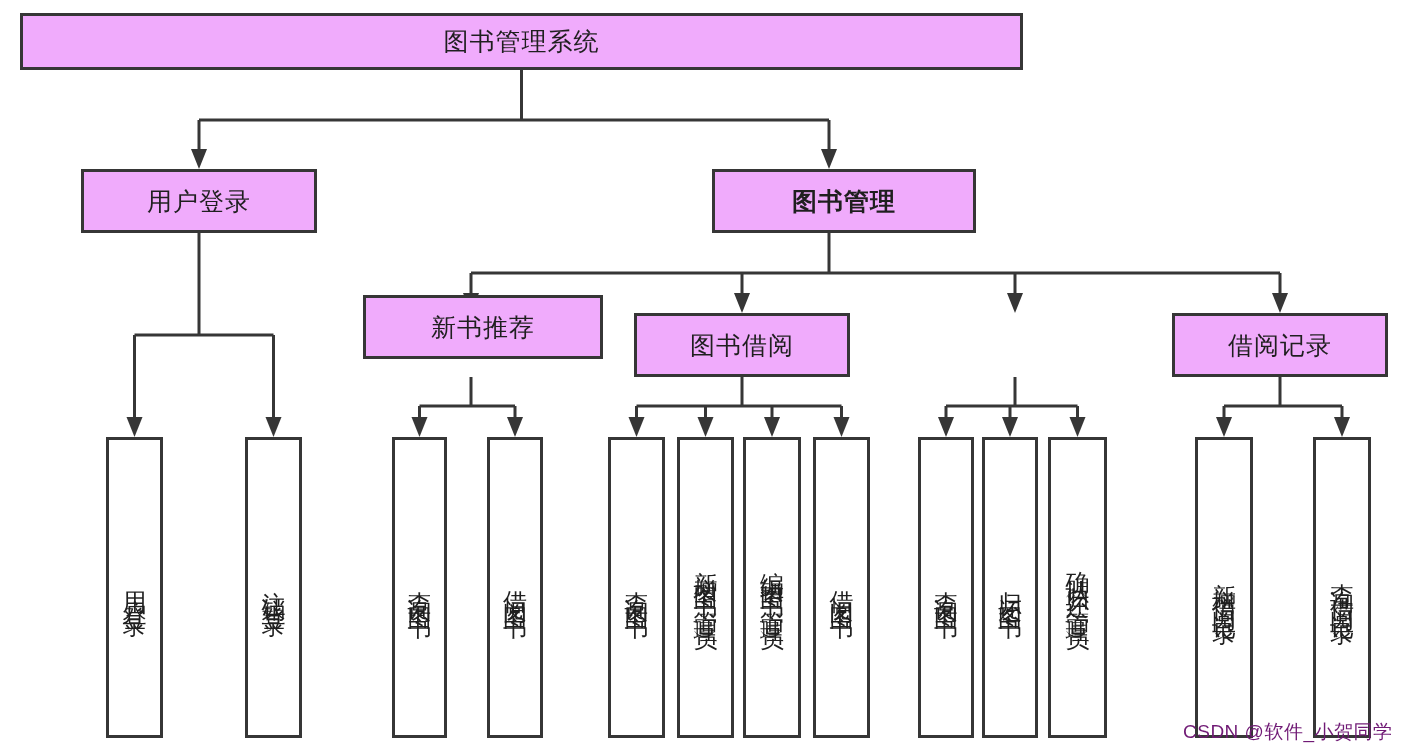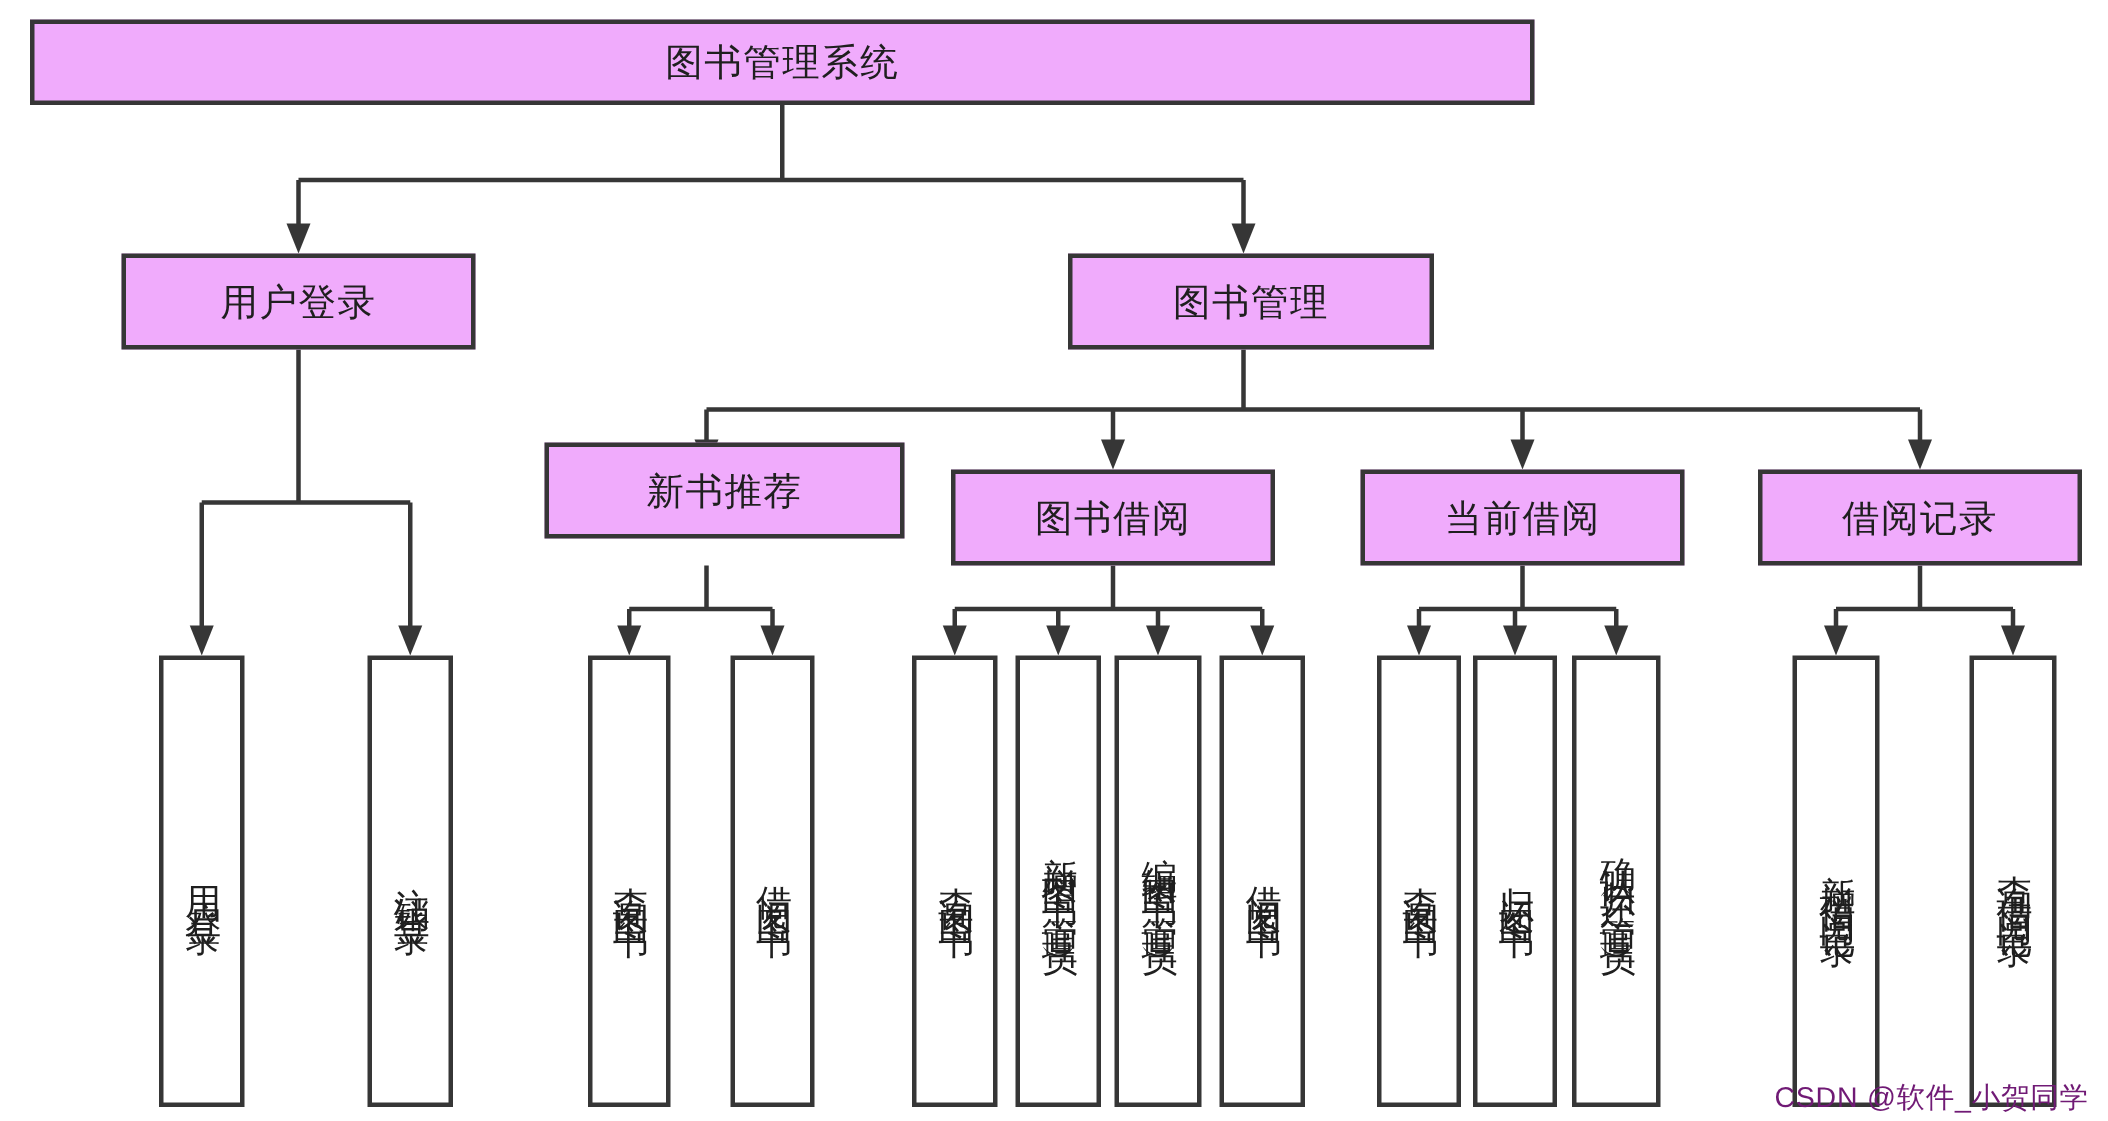--- a/index.html
+++ b/index.html
@@ -88,25 +88,24 @@
       <path d="M1002 417 L1018 417 L1010 437 Z"></path>
       <path d="M1069.5 417 L1085.5 417 L1077.5 437 Z"></path>
       <path d="M1216 417 L1232 417 L1224 437 Z"></path>
       <path d="M1334 417 L1350 417 L1342 437 Z"></path>
     </g>
   </svg>
 
   <div class="hbox" style="left:20px;top:13px;width:1003px;height:57px;">图书管理系统</div>
 
   <div class="hbox" style="left:81px;top:169px;width:236px;height:64px;">用户登录</div>
-  <div class="hbox" style="left:712px;top:169px;width:244px;height:64px;">图书管理</div>
+  <div class="hbox" style="left:712px;top:169px;width:264px;height:64px;font-weight:bold;">图书管理</div>
 
   <div class="hbox" style="left:363px;top:295px;width:240px;height:64px;">新书推荐</div>
   <div class="hbox" style="left:634px;top:313px;width:216px;height:64px;">图书借阅</div>
-  <div class="hbox" style="left:907px;top:313px;width:216px;height:64px;">当前借阅</div>
   <div class="hbox" style="left:1172px;top:313px;width:216px;height:64px;">借阅记录</div>
 
   <div class="vbox" style="left:106px;top:437px;width:57px;height:301px;">
     <span>用户登录</span>
   </div>
   <div class="vbox" style="left:245px;top:437px;width:57px;height:301px;">
     <span>注销登录</span>
   </div>
 
   <div class="vbox" style="left:392px;top:437px;width:55px;height:301px;">

